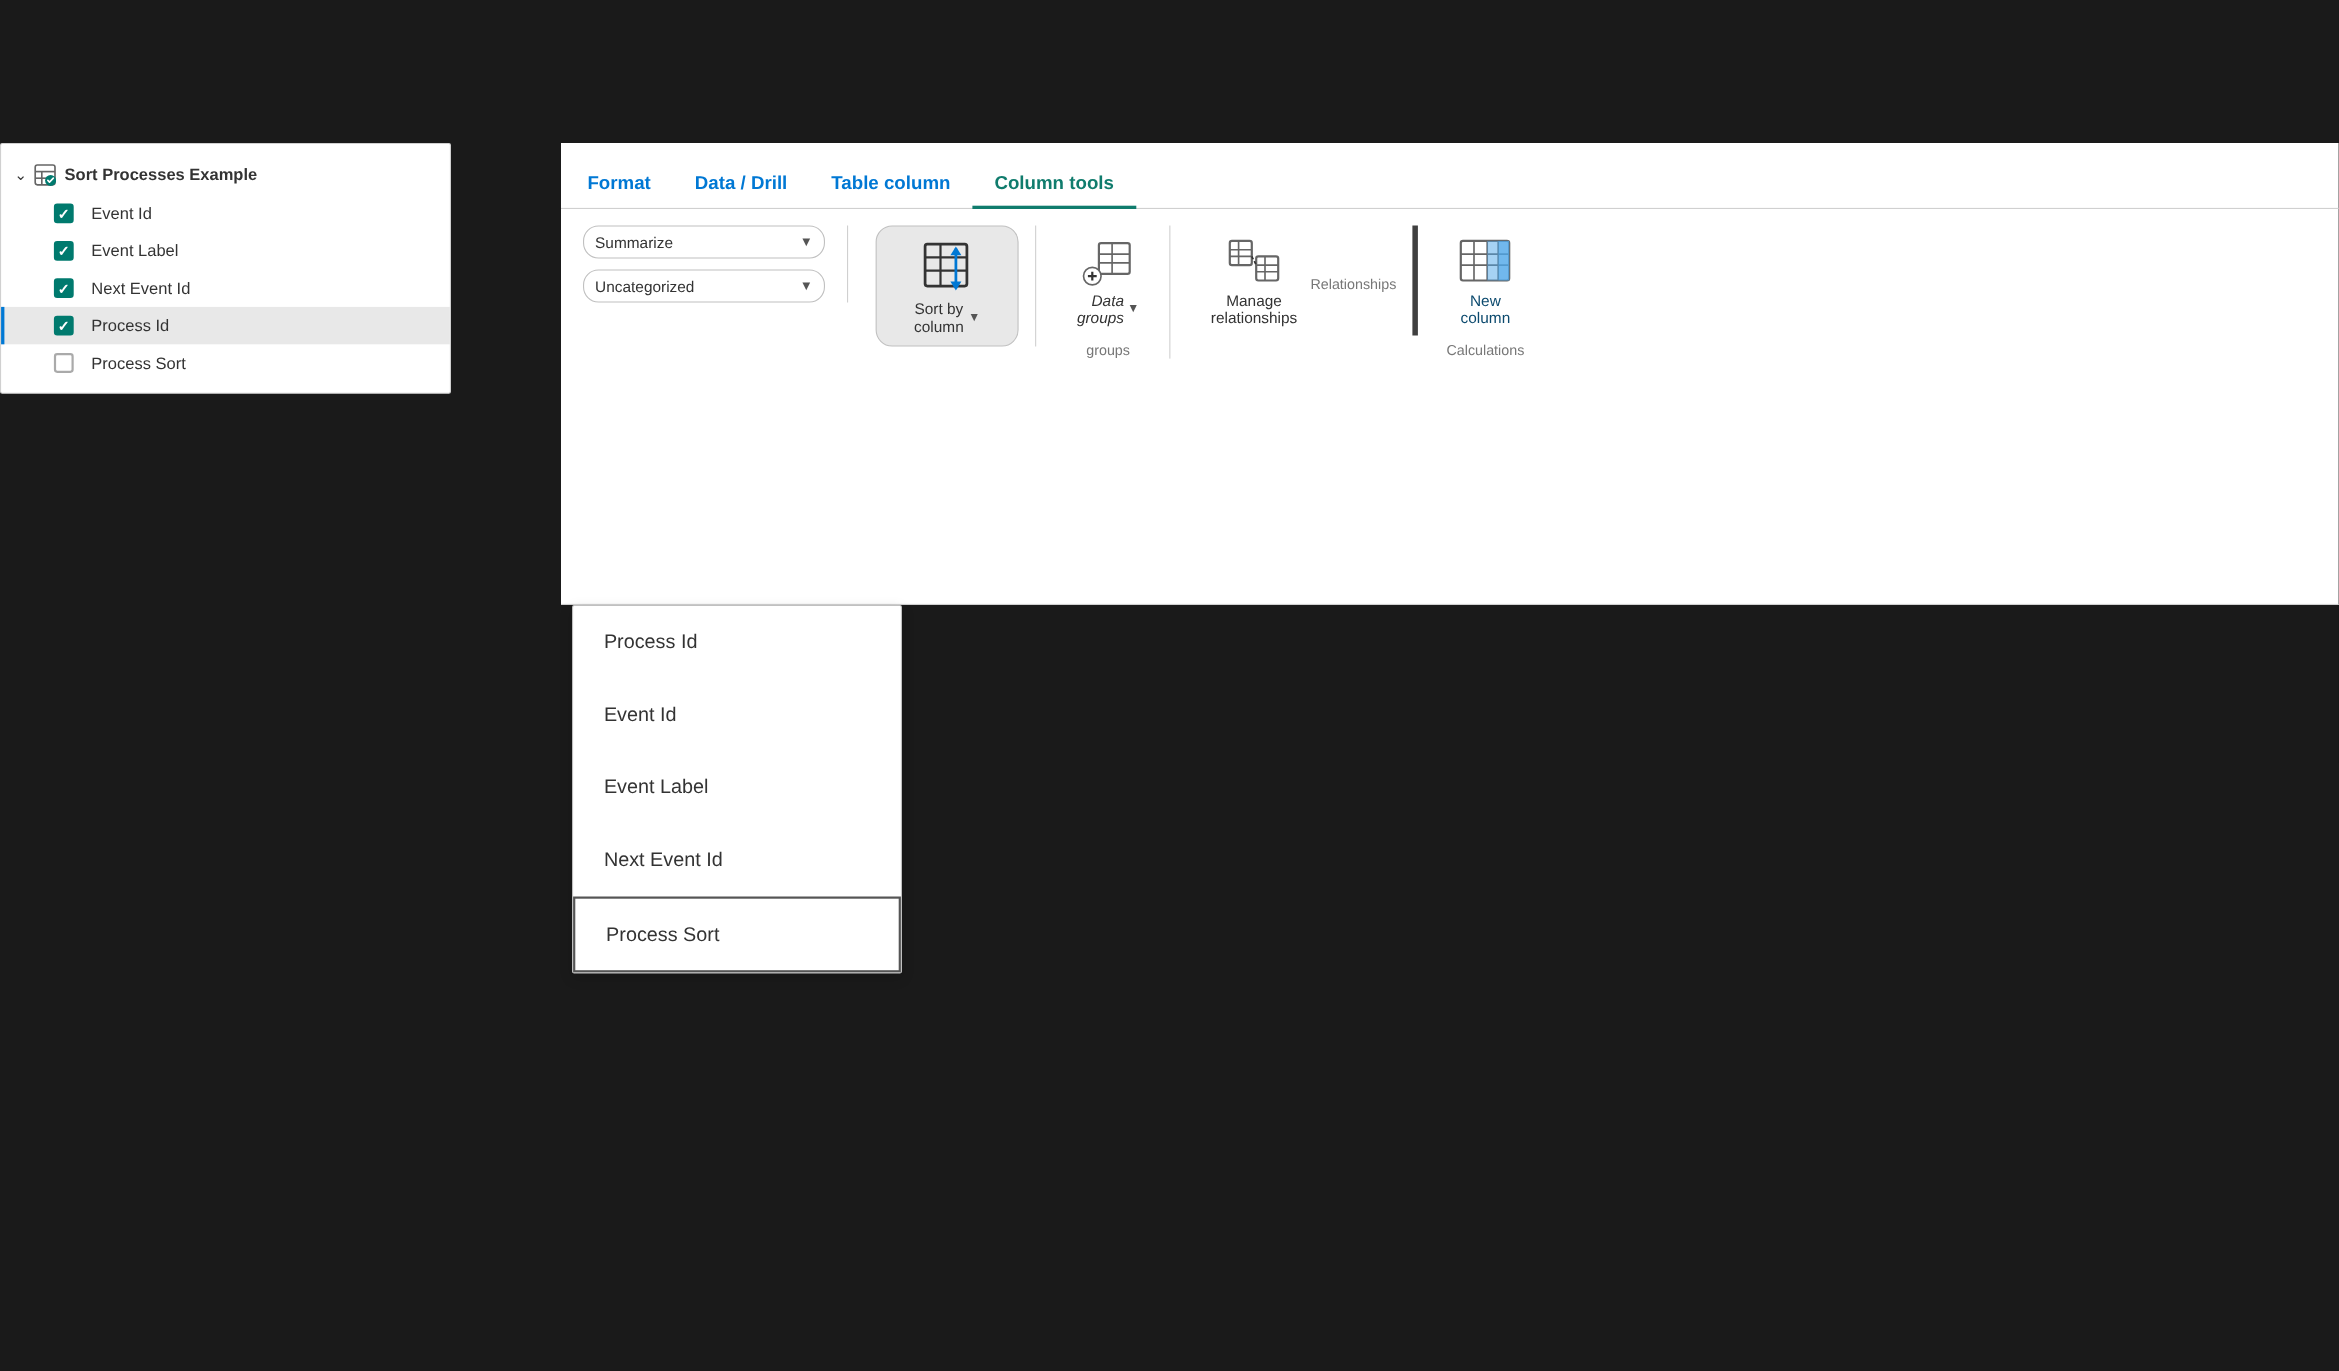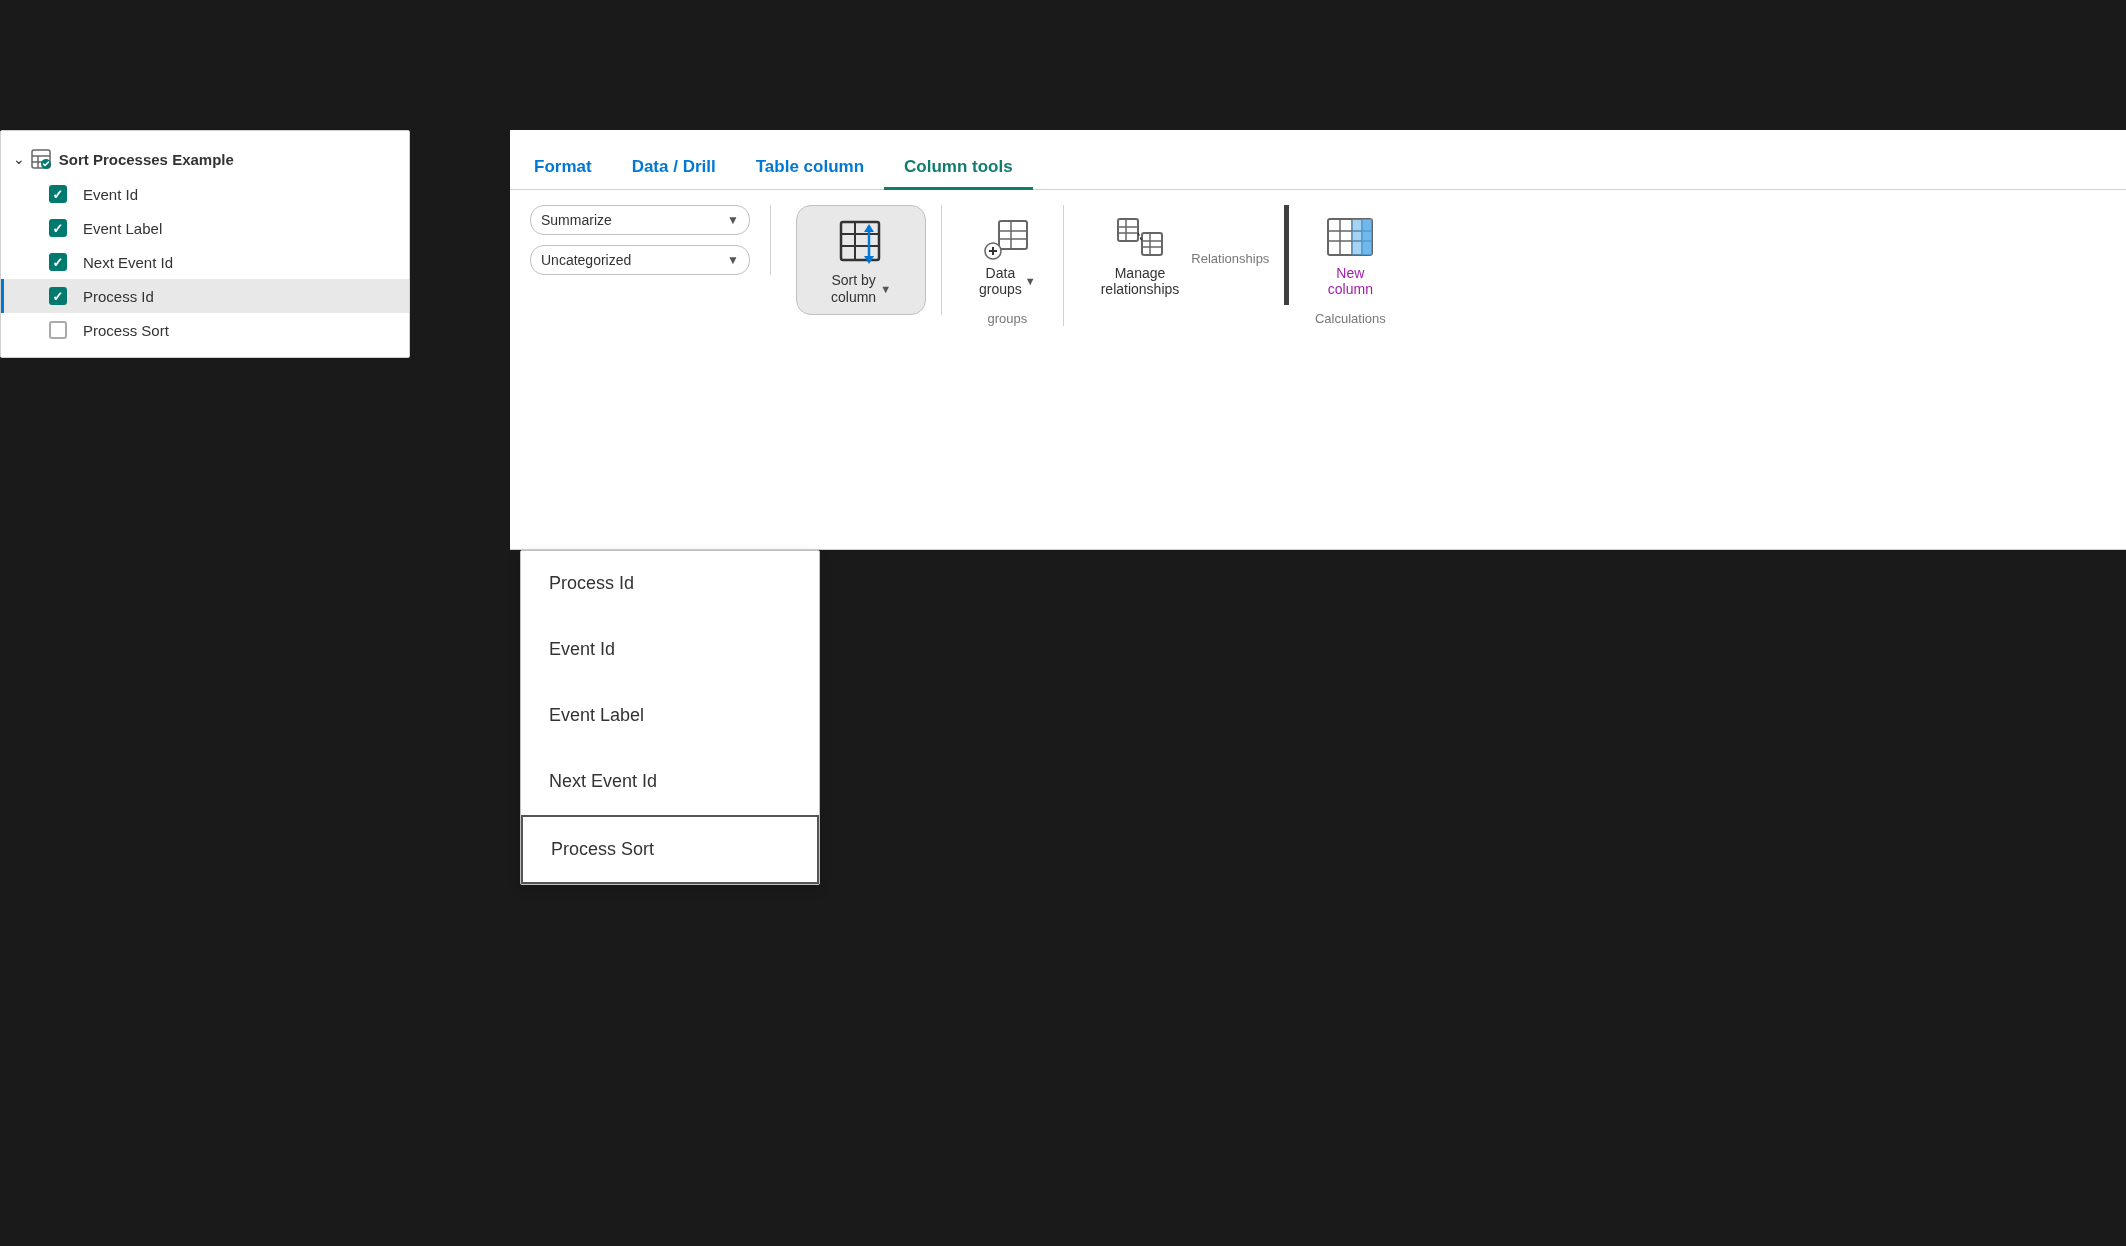--- a/index.html
+++ b/index.html
@@ -259,21 +259,22 @@
 
     .data-groups-icon {
       width: 48px;
       height: 48px;
       margin-bottom: 4px;
     }
 
     .data-groups-label {
       font-size: 14px;
       color: #333;
-      text-align: center;
+      text-align: right;
+      font-style: italic;
     }
 
     
     .manage-rel-group {
       display: flex;
       flex-direction: row;
       align-items: center;
       padding: 0 15px;
       border-right: 5px solid #404040;
     }
@@ -315,21 +316,21 @@
     }
 
     .new-col-icon {
       width: 48px;
       height: 48px;
       margin-bottom: 4px;
     }
 
     .new-col-label {
       font-size: 14px;
-      color: #a21caf;
+      color: #0c4a6e;
       text-align: center;
     }
 
     
     .sort-dropdown-menu {
       position: absolute;
       top: 420px;
       left: 520px;
       background: #ffffff;
       border: 1px solid #c0c0c0;

